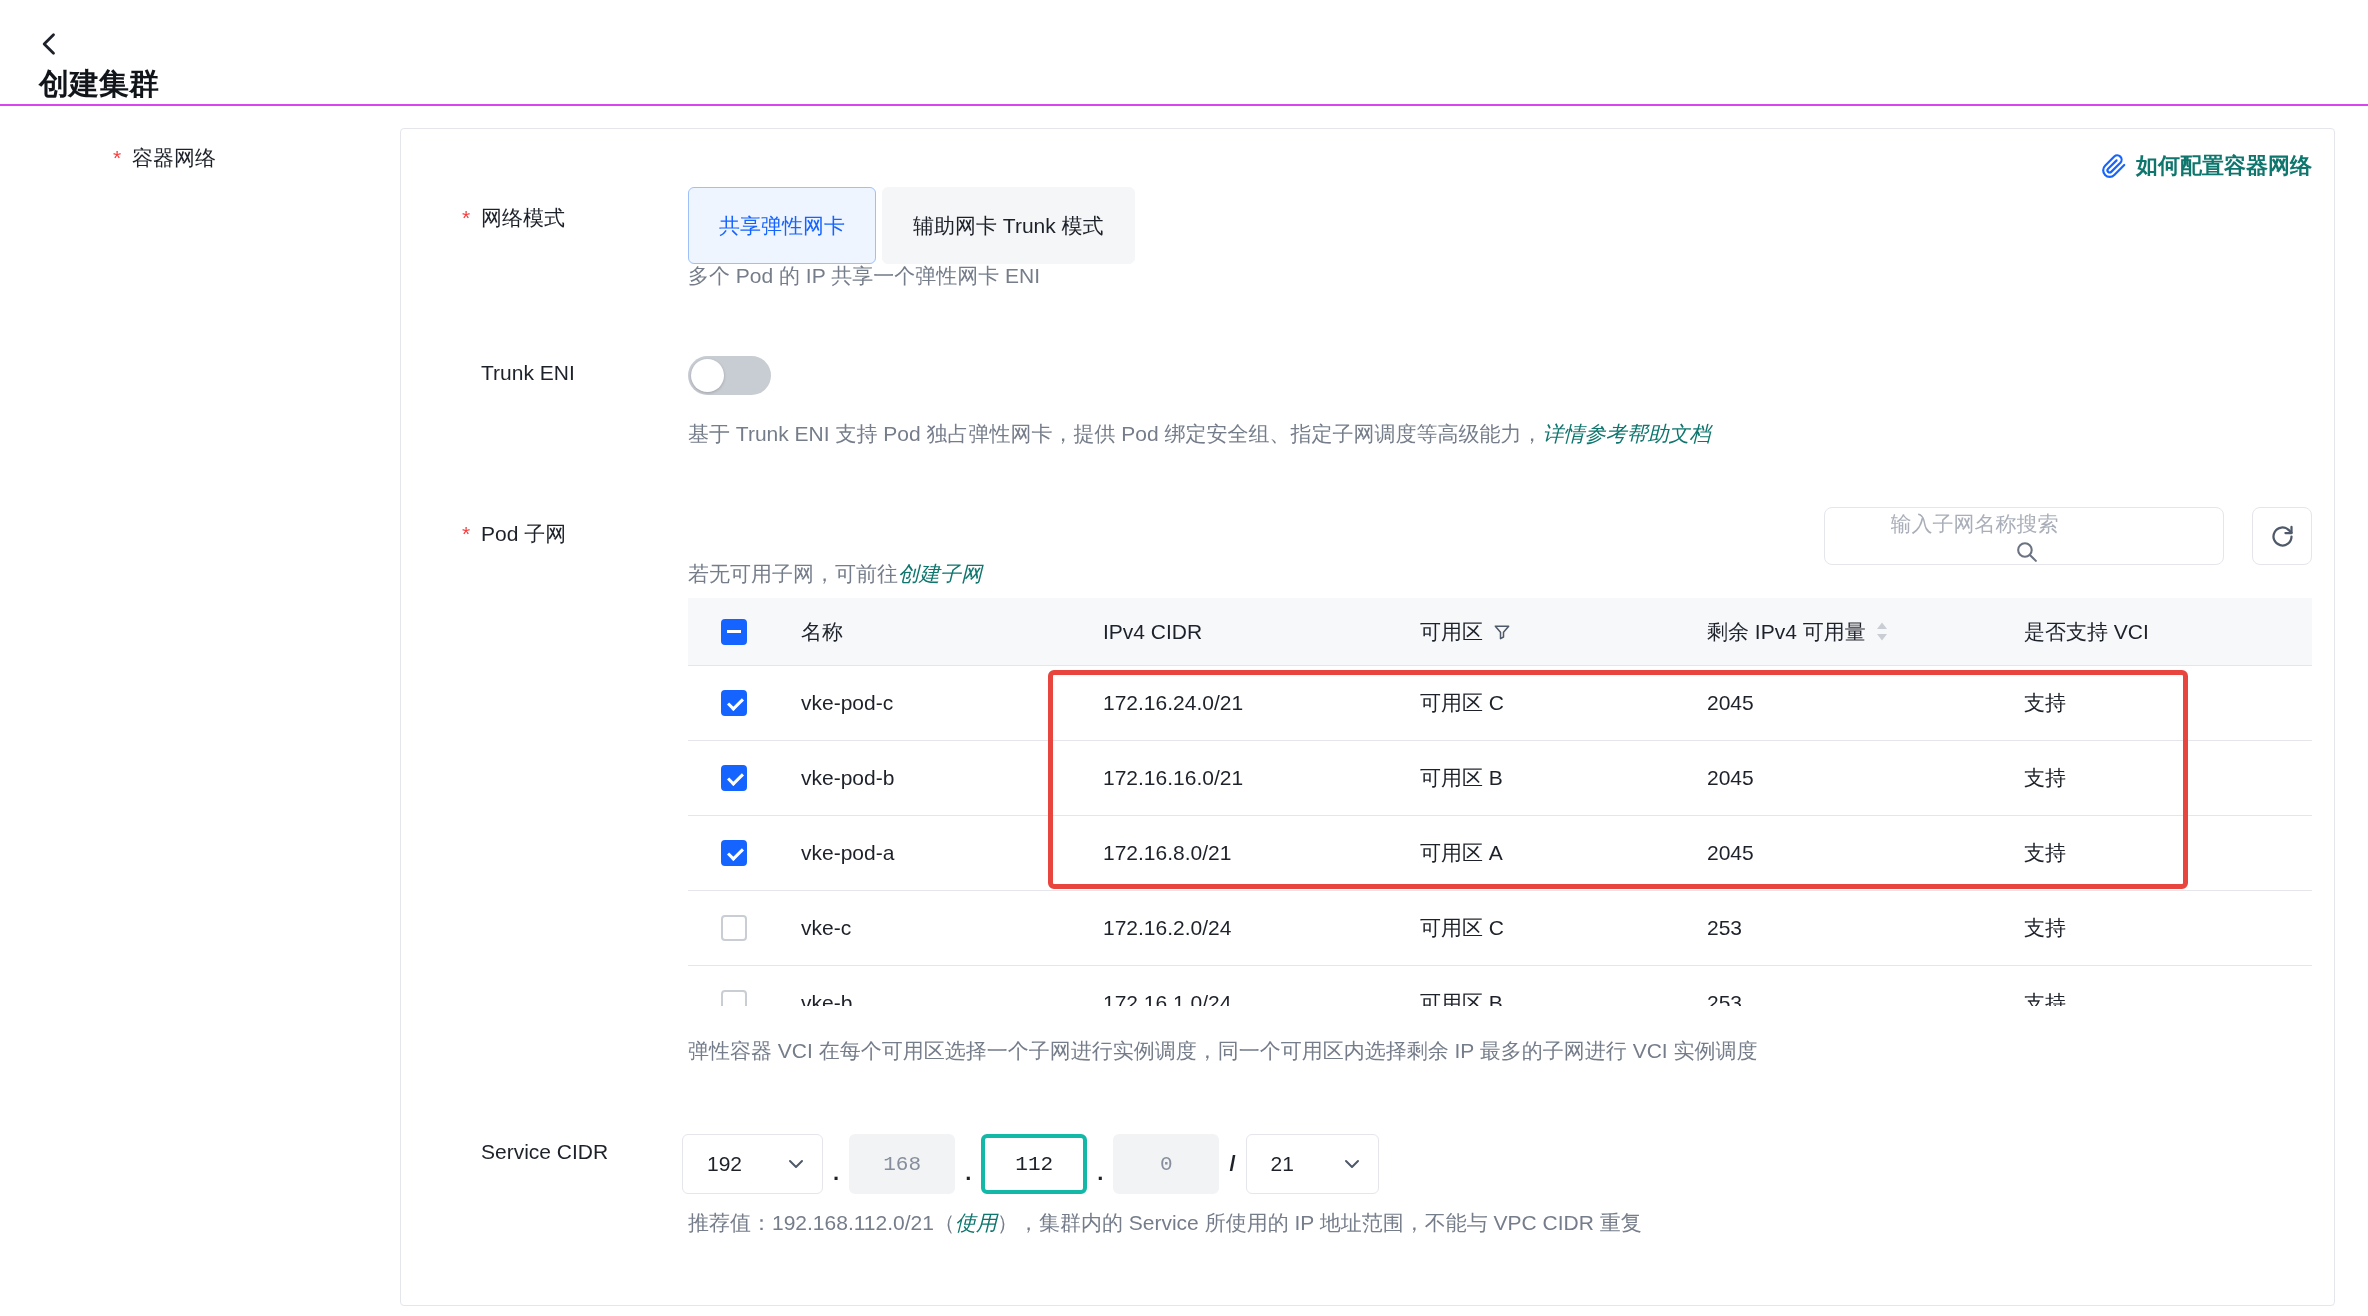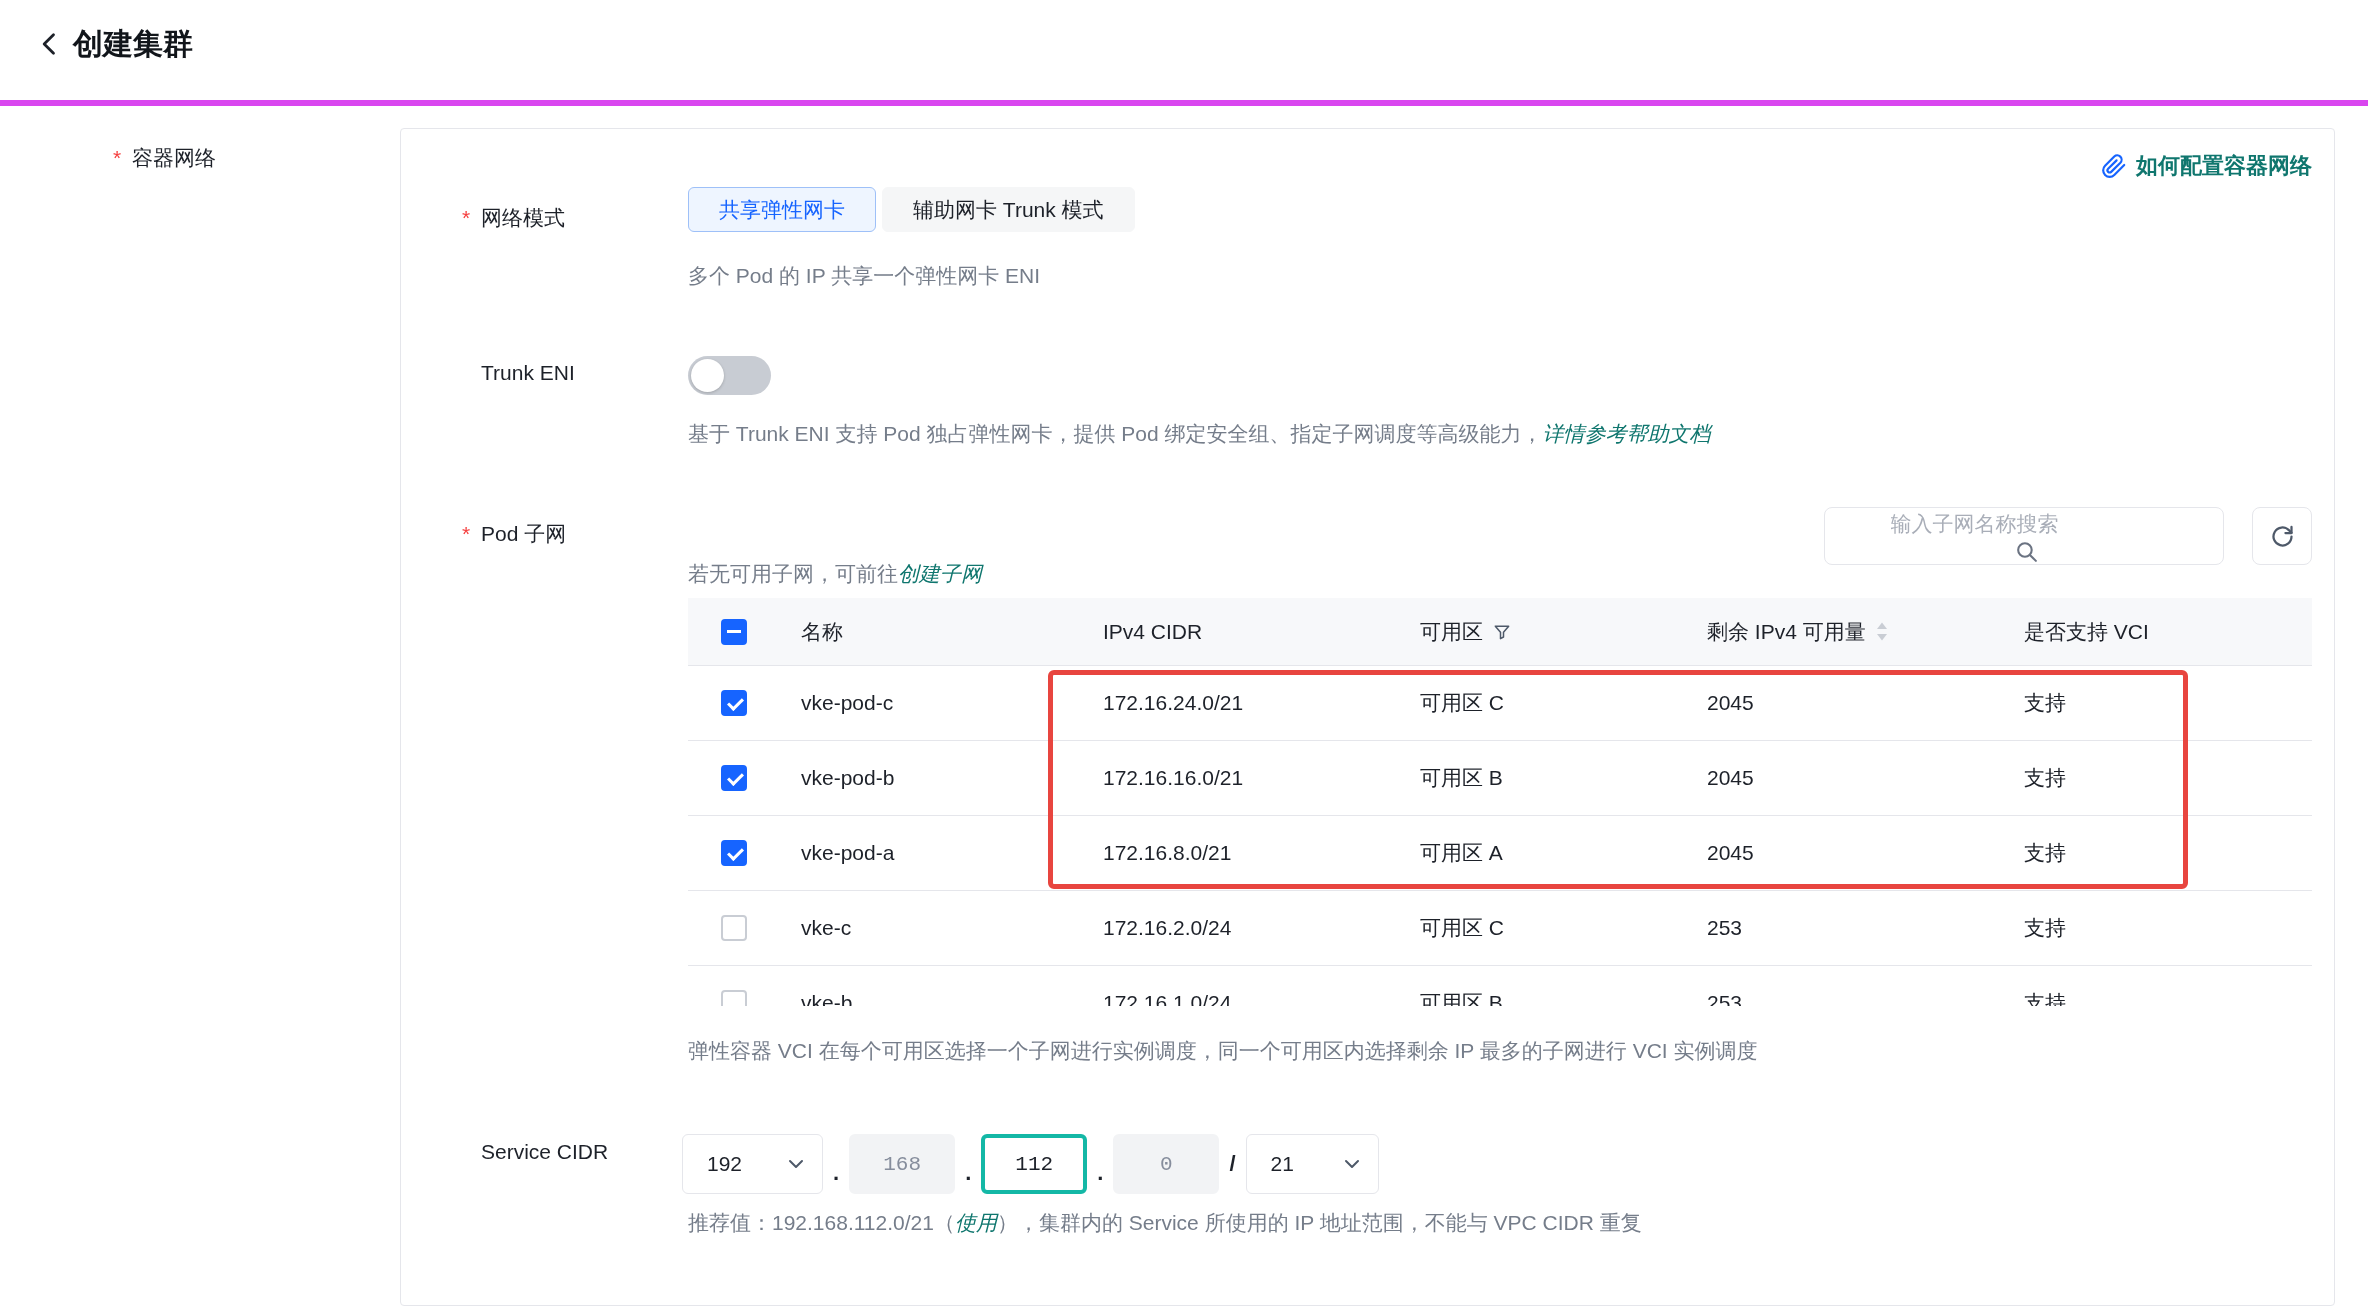--- a/index.html
+++ b/index.html
@@ -2,21 +2,21 @@
 <html><head>
 <meta charset="utf-8">
 <style>
   * { margin:0; padding:0; box-sizing:border-box; }
   html,body { width:2368px; height:1316px; background:#fff; overflow:hidden;
     font-family:"Liberation Sans","DejaVu Sans",sans-serif; color:#1d2129; font-size:21px; }
   .page { position:relative; width:2368px; height:1316px; }
 
   
   .page-header { position:absolute; top:0; left:0; right:0; height:106px;
-    border-bottom:6px solid #d946ef; display:flex; align-items:flex-start; padding:24px 0 0 33px; }
+    border-bottom:2px solid #d946ef; display:flex; align-items:flex-start; padding:24px 0 0 33px;flex-direction:column; }
   .back-btn { display:flex; align-items:center; justify-content:center; width:34px; height:40px; cursor:pointer; }
   .page-title { font-size:30px; font-weight:700; line-height:40px; margin-left:6px; color:#11151a; }
 
   
   .section-label { position:absolute; left:113px; top:144px; line-height:28px; }
   .req { display:inline-block; width:19px; color:#f53f3f; font-size:21px; }
 
   
   .card { position:absolute; left:400px; top:128px; width:1935px; height:1178px;
     background:#fff; border:1px solid #e5e6eb; border-radius:4px; }
@@ -34,21 +34,21 @@
   .hint { position:absolute; left:287px; color:#757d8a; font-size:21px; line-height:28px; }
   .mode-hint    { top:133px; }
   .trunk-hint   { top:291px; }
   .pod-hint     { top:391px;margin-top:40px; }
   .table-hint   { top:908px; }
   .service-hint { top:1080px; }
   .link { color:#0f766e; font-weight:500; cursor:pointer; text-decoration:none;font-style:italic; }
 
   
   .mode-buttons { position:absolute; left:287px; top:58px; display:flex; gap:6px; }
-  .mode-btn { height:45px; padding:6px 30px; font-size:21px; font-family:inherit; cursor:pointer;
+  .mode-btn { height:77px; padding:6px 30px; font-size:21px; font-family:inherit; cursor:pointer;
     border-radius:6px; border:1px solid #f5f6f7; background:#f5f6f7; color:#1d2129; }
   .mode-btn.selected { background:#eef5ff; border-color:#9ec0f8; color:#1664ff; font-weight:500; }
 
   
   .toggle { position:absolute; left:287px; top:227px; width:83px; height:39px; border-radius:20px;
     background:#c8ccd3; cursor:pointer; }
   .toggle .knob { position:absolute; left:3px; top:3px; width:33px; height:33px; border-radius:50%;
     background:#fff; box-shadow:0 1px 3px rgba(0,0,0,.2); }
 
   

